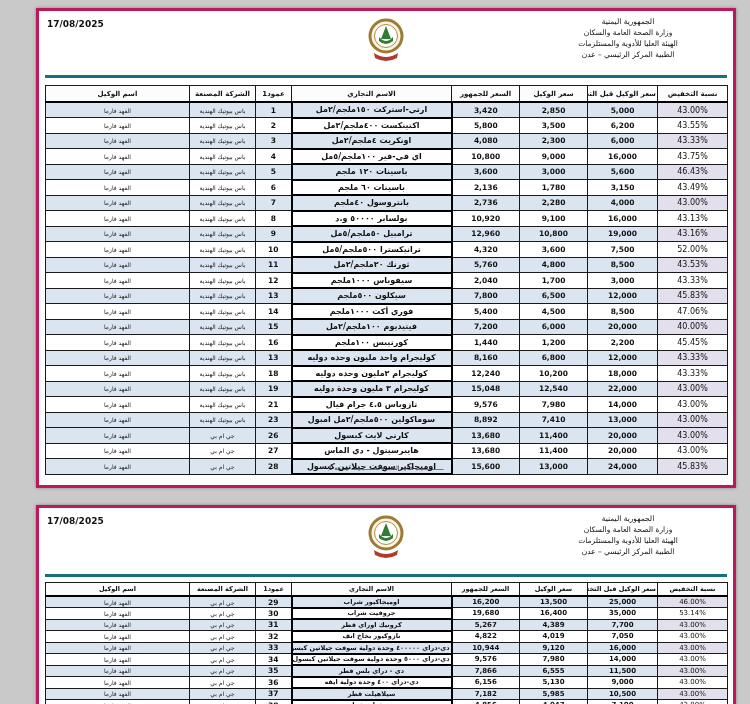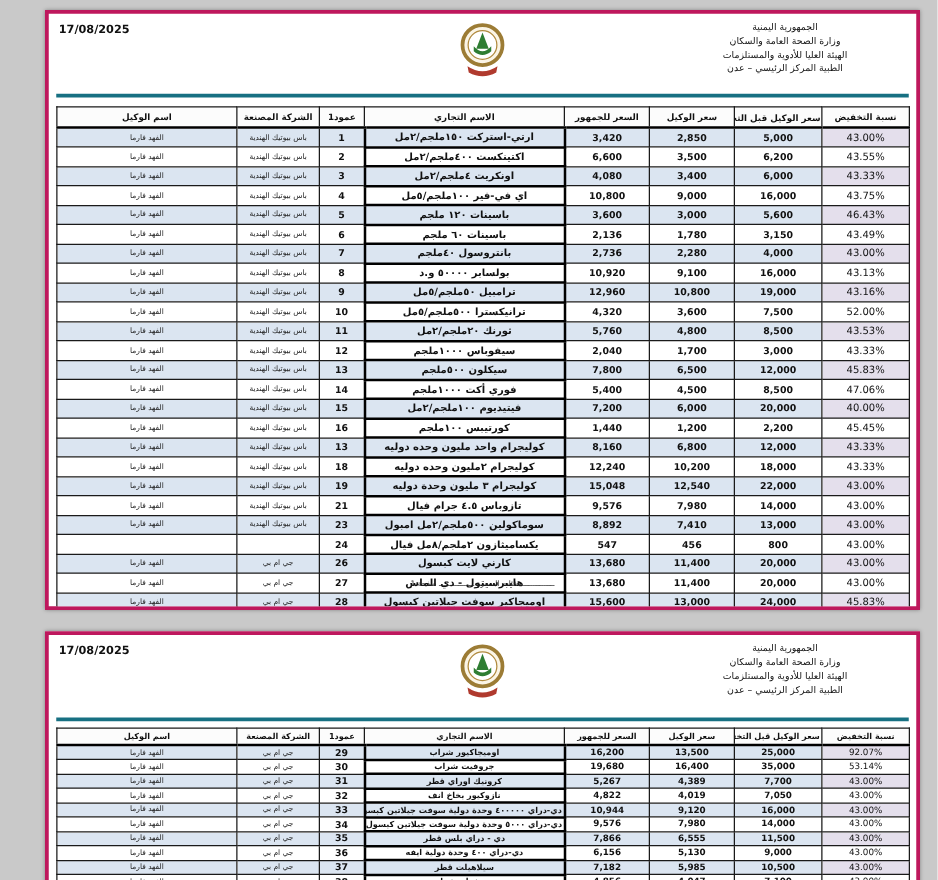--- a/index.html
+++ b/index.html
@@ -141,32 +141,32 @@
             <td class="cell-public">3,420</td>
             <td class="cell-agent-price">2,850</td>
             <td class="cell-before">5,000</td>
             <td class="cell-pct">43.00%</td>
           </tr>
           <tr>
             <td class="cell-agent">الفهد فارما</td>
             <td class="cell-manufacturer">باس بيوتيك الهندية</td>
             <td class="cell-rownum">2</td>
             <td class="cell-trade">اكتينكست ٤٠٠ملجم/٢مل</td>
-            <td class="cell-public">6,600</td>
+            <td class="cell-public">5,800</td>
             <td class="cell-agent-price">3,500</td>
             <td class="cell-before">6,200</td>
             <td class="cell-pct">43.55%</td>
           </tr>
           <tr class="stripe">
             <td class="cell-agent">الفهد فارما</td>
             <td class="cell-manufacturer">باس بيوتيك الهندية</td>
             <td class="cell-rownum">3</td>
             <td class="cell-trade">اونكريت ٤ملجم/٢مل</td>
             <td class="cell-public">4,080</td>
-            <td class="cell-agent-price">3,400</td>
+            <td class="cell-agent-price">2,300</td>
             <td class="cell-before">6,000</td>
             <td class="cell-pct">43.33%</td>
           </tr>
           <tr>
             <td class="cell-agent">الفهد فارما</td>
             <td class="cell-manufacturer">باس بيوتيك الهندية</td>
             <td class="cell-rownum">4</td>
             <td class="cell-trade">اي في-فير ١٠٠ملجم/٥مل</td>
             <td class="cell-public">10,800</td>
             <td class="cell-agent-price">9,000</td>
@@ -334,30 +334,20 @@
             <td class="cell-pct">43.00%</td>
           </tr>
           <tr class="stripe">
             <td class="cell-agent">الفهد فارما</td>
             <td class="cell-manufacturer">باس بيوتيك الهندية</td>
             <td class="cell-rownum">23</td>
             <td class="cell-trade">سوماكولين ٥٠٠ملجم/٢مل امبول</td>
             <td class="cell-public">8,892</td>
             <td class="cell-agent-price">7,410</td>
             <td class="cell-before">13,000</td>
-            <td class="cell-pct">43.00%</td>
-          </tr>
-          <tr>
-            <td class="cell-agent"></td>
-            <td class="cell-manufacturer"></td>
-            <td class="cell-rownum">24</td>
-            <td class="cell-trade">يكساميثازون ٢ملجم/٨مل فيال</td>
-            <td class="cell-public">547</td>
-            <td class="cell-agent-price">456</td>
-            <td class="cell-before">800</td>
             <td class="cell-pct">43.00%</td>
           </tr>
           <tr class="stripe">
             <td class="cell-agent">الفهد فارما</td>
             <td class="cell-manufacturer">جي ام بي</td>
             <td class="cell-rownum">26</td>
             <td class="cell-trade">كارني لايت كبسول</td>
             <td class="cell-public">13,680</td>
             <td class="cell-agent-price">11,400</td>
             <td class="cell-before">20,000</td>
@@ -435,21 +425,21 @@
       </thead>
       <tbody>
           <tr class="stripe">
             <td class="cell-agent">الفهد فارما</td>
             <td class="cell-manufacturer">جي ام بي</td>
             <td class="cell-rownum">29</td>
             <td class="cell-trade">اوميجاكيور شراب</td>
             <td class="cell-public">16,200</td>
             <td class="cell-agent-price">13,500</td>
             <td class="cell-before">25,000</td>
-            <td class="cell-pct">92.07%</td>
+            <td class="cell-pct">46.00%</td>
           </tr>
           <tr>
             <td class="cell-agent">الفهد فارما</td>
             <td class="cell-manufacturer">جي ام بي</td>
             <td class="cell-rownum">30</td>
             <td class="cell-trade">جروفيت شراب</td>
             <td class="cell-public">19,680</td>
             <td class="cell-agent-price">16,400</td>
             <td class="cell-before">35,000</td>
             <td class="cell-pct">53.14%</td>

